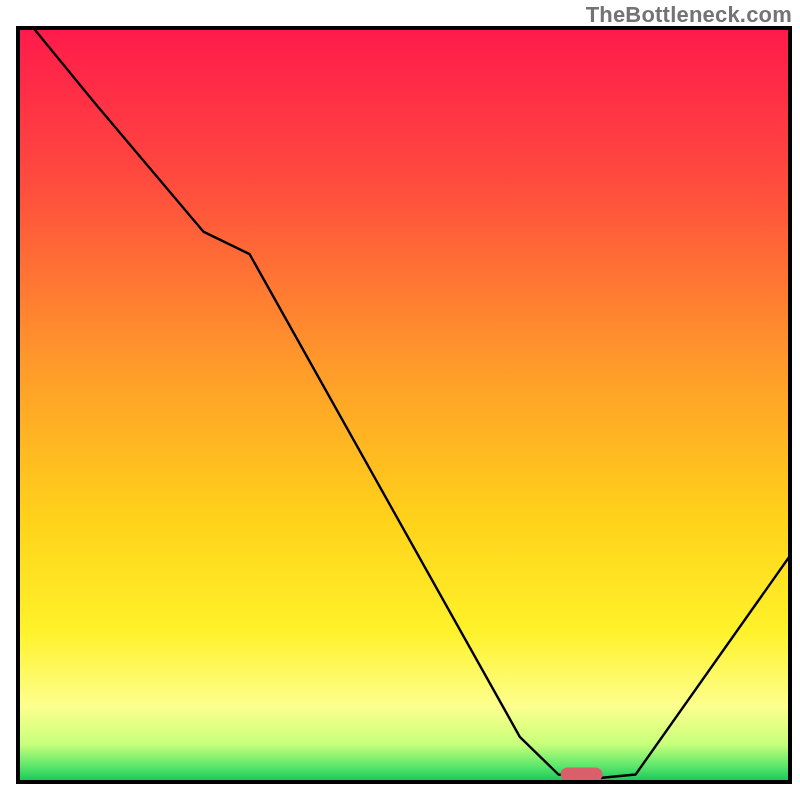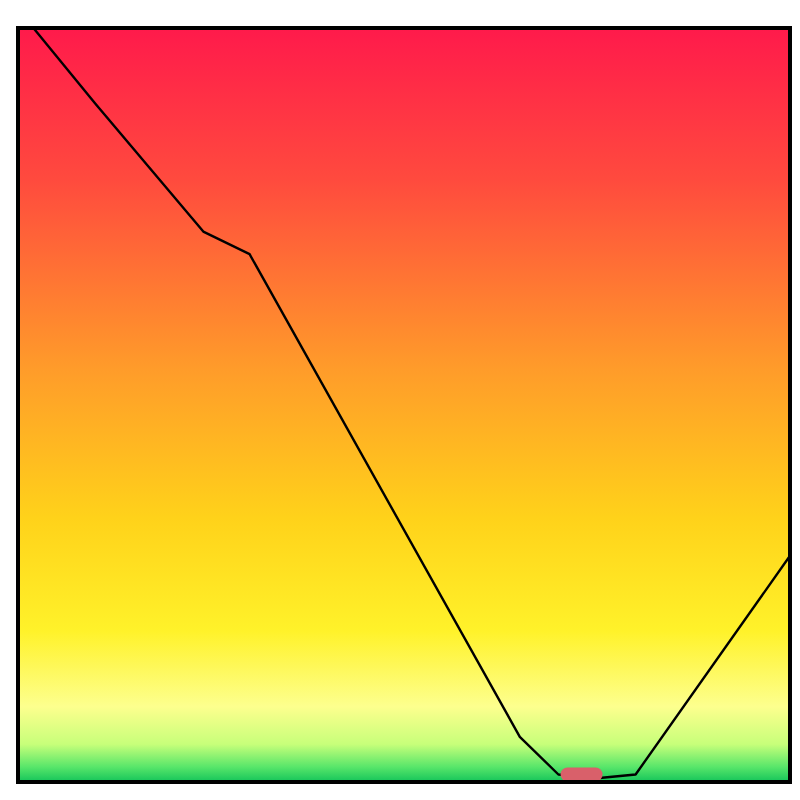--- a/index.html
+++ b/index.html
@@ -27,20 +27,21 @@
     color: #737373;
     letter-spacing: 0.2px;
     user-select: none;
   }
 </style>
 </head>
 <body>
 
 <div class="canvas-wrap">
 
+  <div class="watermark">TheBottleneck.com</div>
 
   <svg id="chart-svg" width="800" height="800" viewBox="0 0 800 800">
     <defs>
       <linearGradient id="bg-grad" x1="0" y1="0" x2="0" y2="1">
           <stop offset="0%" stop-color="#ff1a4b"></stop>
           <stop offset="20%" stop-color="#ff4a3e"></stop>
           <stop offset="45%" stop-color="#ff9b2a"></stop>
           <stop offset="65%" stop-color="#ffd21a"></stop>
           <stop offset="80%" stop-color="#fff22a"></stop>
           <stop offset="90%" stop-color="#fdff8e"></stop>

